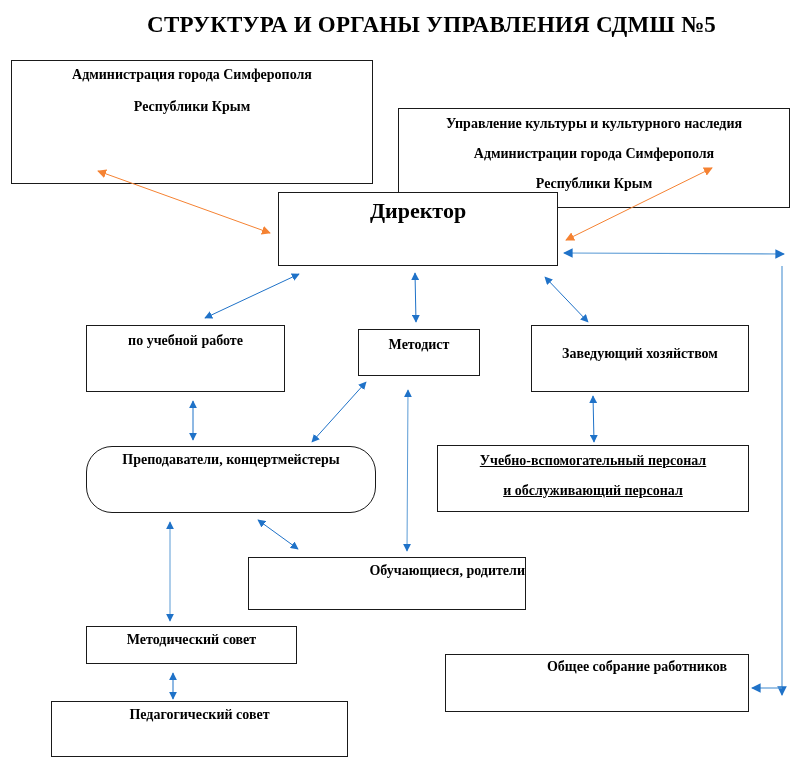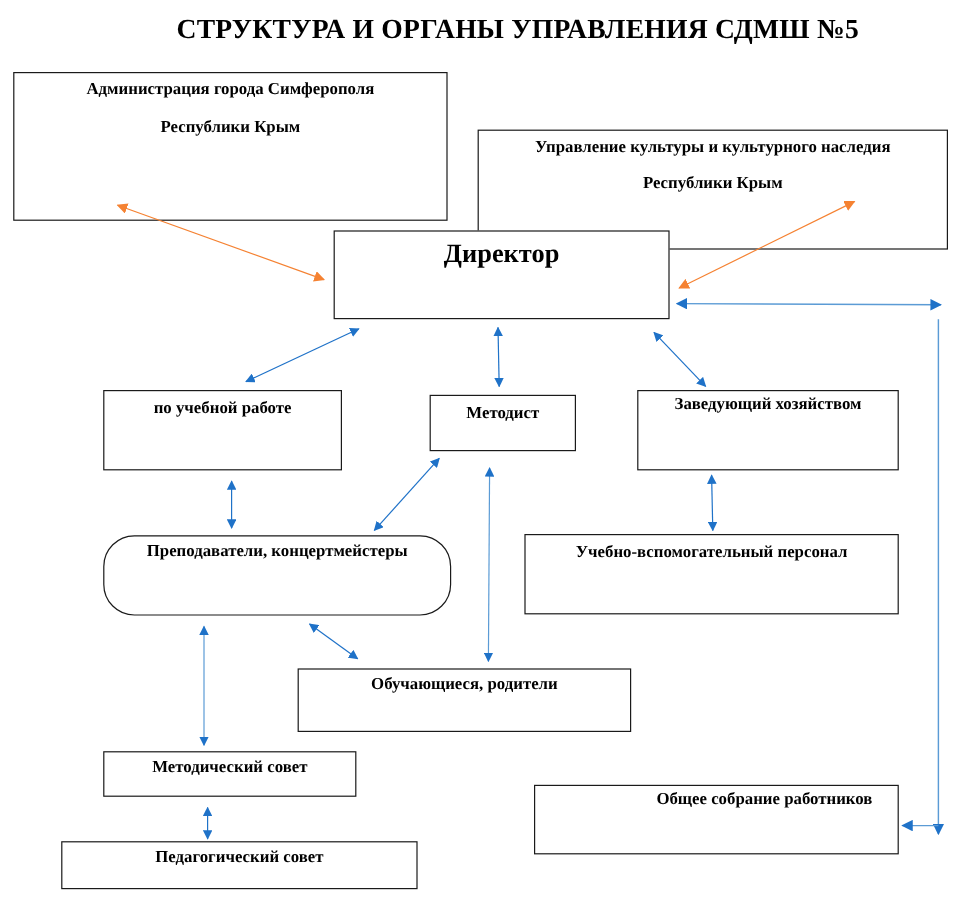--- a/index.html
+++ b/index.html
@@ -18,56 +18,58 @@
 
 <div class="title">СТРУКТУРА И ОРГАНЫ УПРАВЛЕНИЯ СДМШ №5</div>
 
 <div class="box" style="left:11px;top:60px;width:362px;height:124px;">
   <span class="line" style="line-height:28px;">Администрация города Симферополя</span>
   <span class="line" style="line-height:36px;">Республики Крым</span>
 </div>
 
 <div class="box" style="left:398px;top:60px;width:392px;height:100px;margin-top:48px;">
   <span class="line">Управление культуры и культурного наследия</span>
+  <span class="line">Администрации города Симферополя</span>
   <span class="line">Республики Крым</span>
 </div>
 
 <div class="box director" style="left:278px;top:192px;width:280px;height:74px;">
   <span class="line">Директор</span>
 </div>
 
 <div class="box" style="left:86px;top:325px;width:199px;height:67px;">
   <span class="line">по учебной работе</span>
 </div>
 
 <div class="box" style="left:358px;top:329px;width:122px;height:47px;">
   <span class="line">Методист</span>
 </div>
 
 <div class="box" style="left:531px;top:325px;width:218px;height:67px;">
-  <span class="line" style="line-height:24px;">Заведующий хозяйством</span>
+  <span class="line" style="line-height:24px;margin-top:16px;">Заведующий хозяйством</span>
 </div>
 
 <div class="box" style="left:86px;top:446px;width:290px;height:67px;border-radius:26px;">
   <span class="line" style="line-height:26px;">Преподаватели, концертмейстеры</span>
 </div>
 
-<div class="box" style="left:437px;top:445px;width:312px;height:67px;">
+<div class="box" style="left:437px;top:445px;width:312px;height:67px;text-decoration:underline;">
   <span class="line">Учебно-вспомогательный персонал</span>
+  <span class="line">и обслуживающий персонал</span>
 </div>
 
 <div class="box" style="left:248px;top:557px;width:278px;height:53px;">
-  <span class="line" style="line-height:26px;">Обучающиеся, родители</span>
+  <span class="line" style="line-height:26px;text-align:right;">Обучающиеся, родители</span>
 </div>
 
 <div class="box" style="left:86px;top:626px;width:211px;height:38px;">
   <span class="line" style="line-height:26px;">Методический совет</span>
 </div>
 
-<div class="box" style="left:51px;top:701px;width:297px;height:40px;">
+<div class="box" style="left:51px;top:701px;width:297px;height:56px;">
   <span class="line" style="line-height:26px;">Педагогический совет</span>
 </div>
 
 <div class="box" style="left:445px;top:654px;width:304px;height:58px;">
   <span class="line" style="line-height:24px;padding-left:80px;text-align:center;">Общее собрание работников</span>
 </div>
 
 <svg class="arrows" xmlns="http://www.w3.org/2000/svg">
   <defs>
     <marker id="ah-orange" viewBox="0 0 10 10" refX="9" refY="5" markerWidth="9" markerHeight="9" orient="auto-start-reverse">

